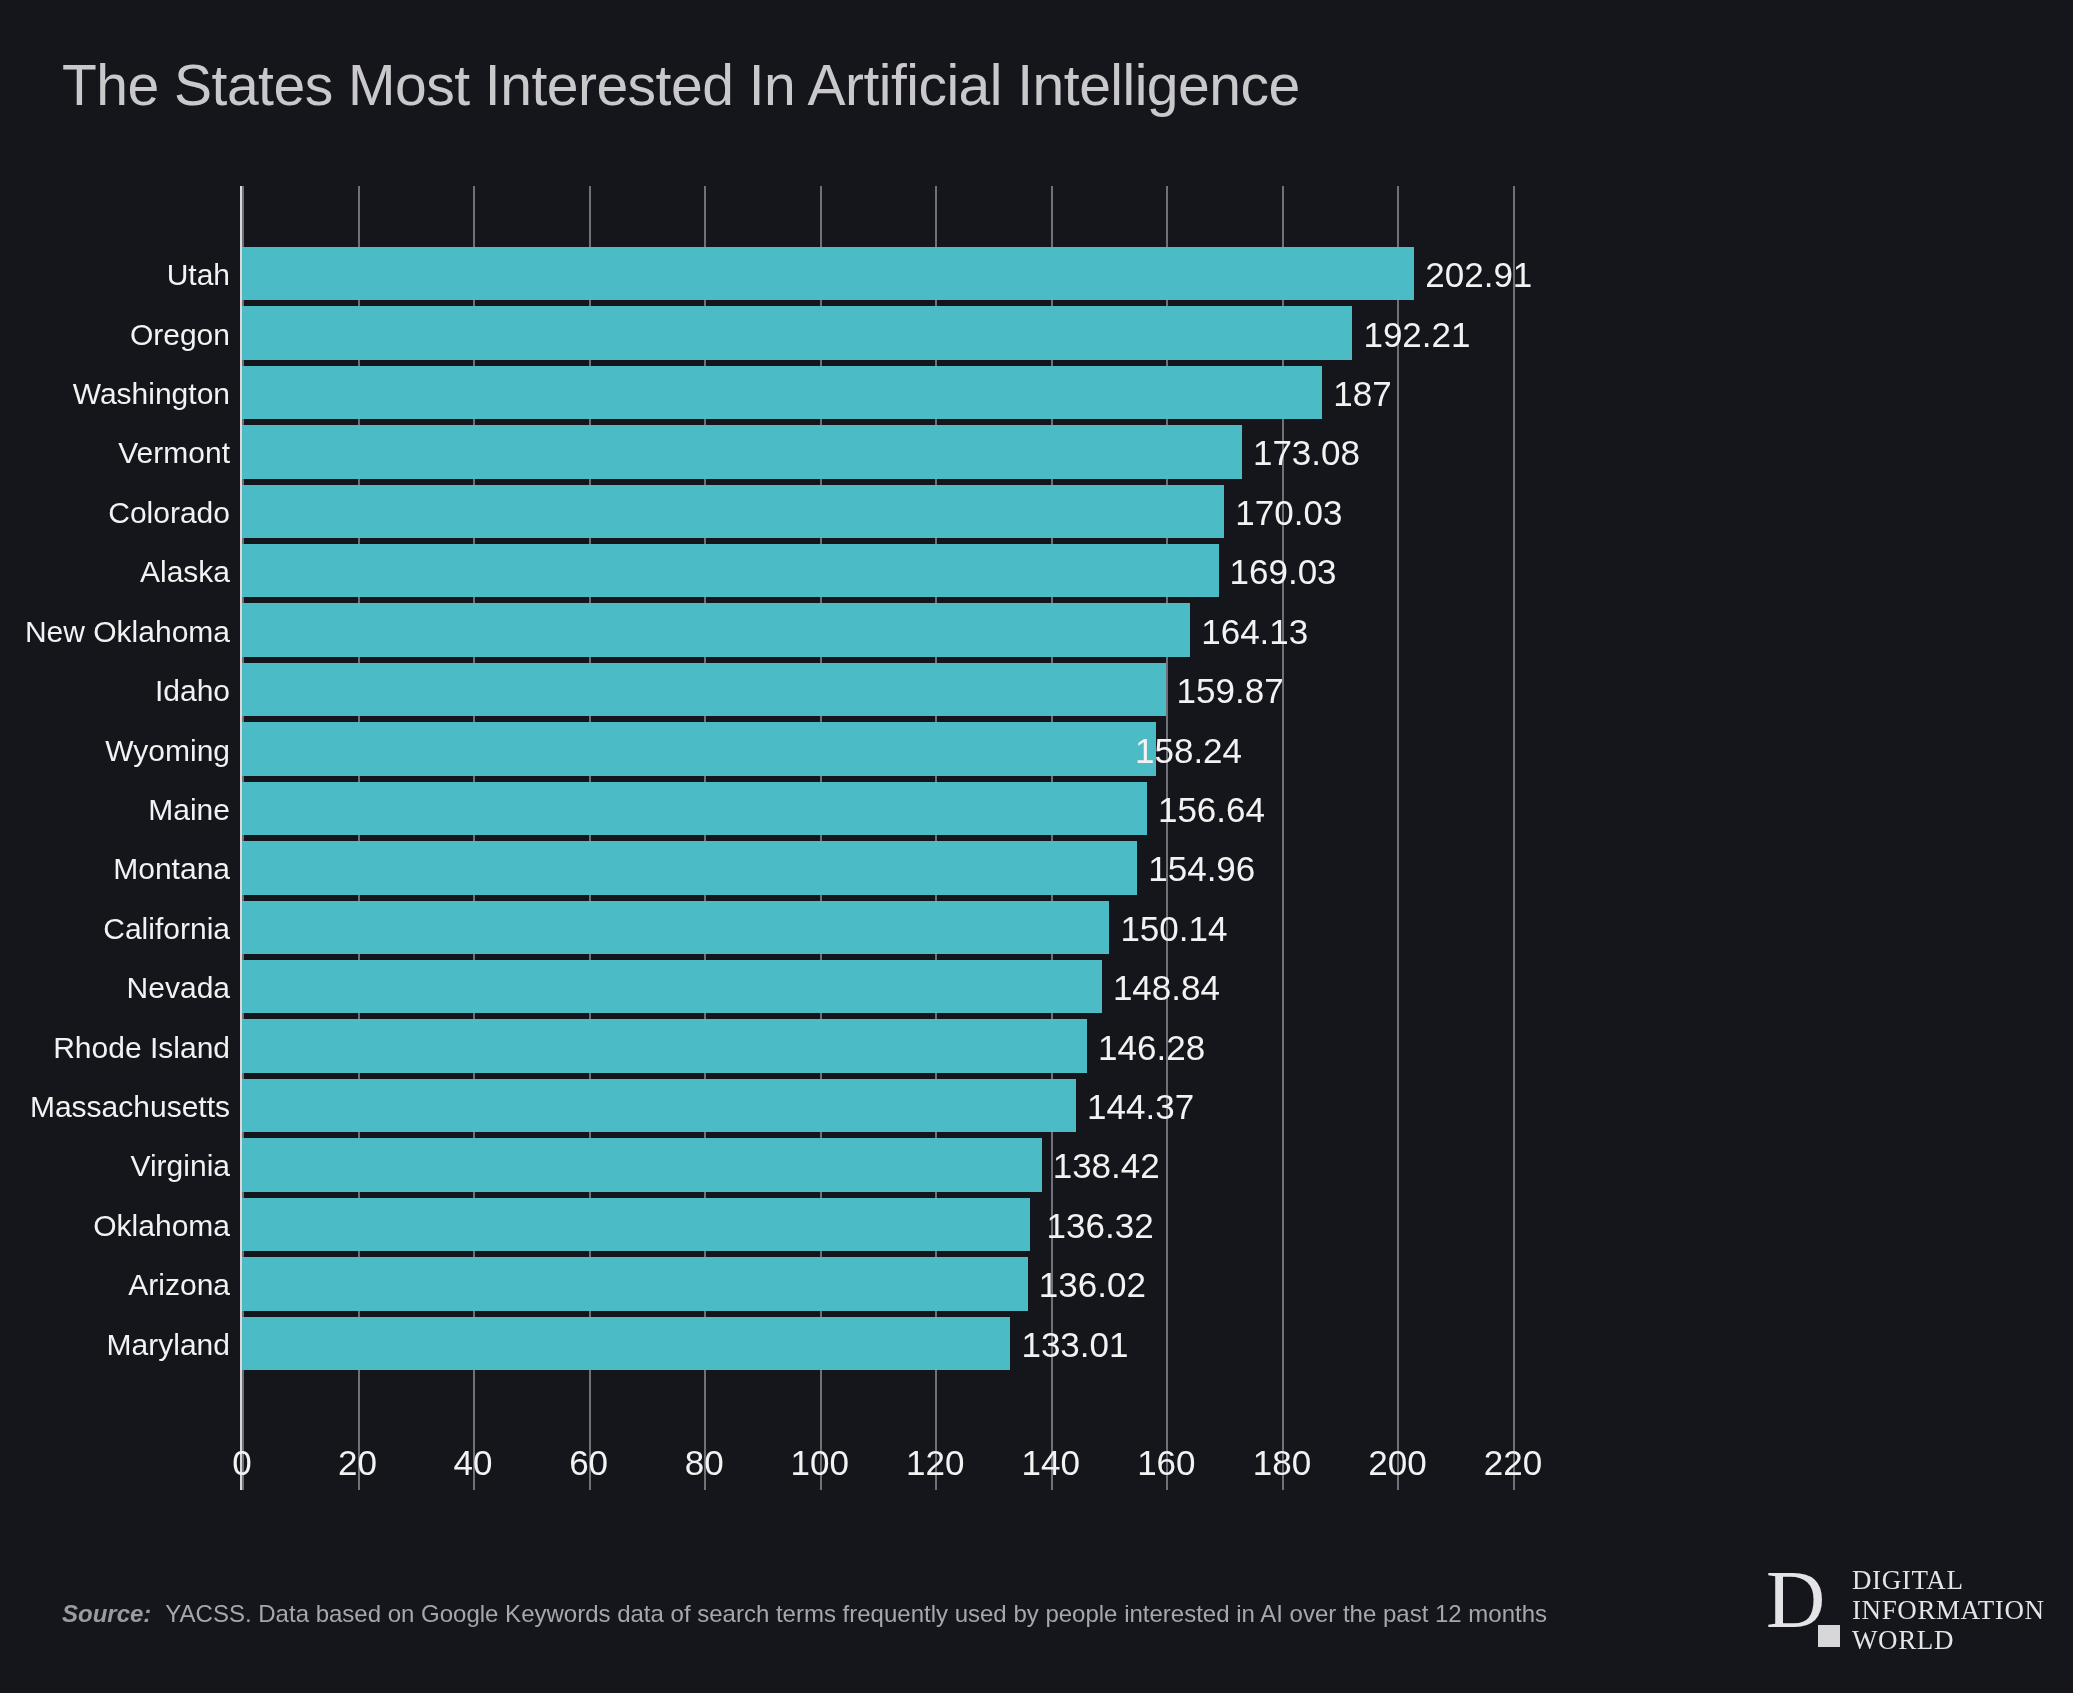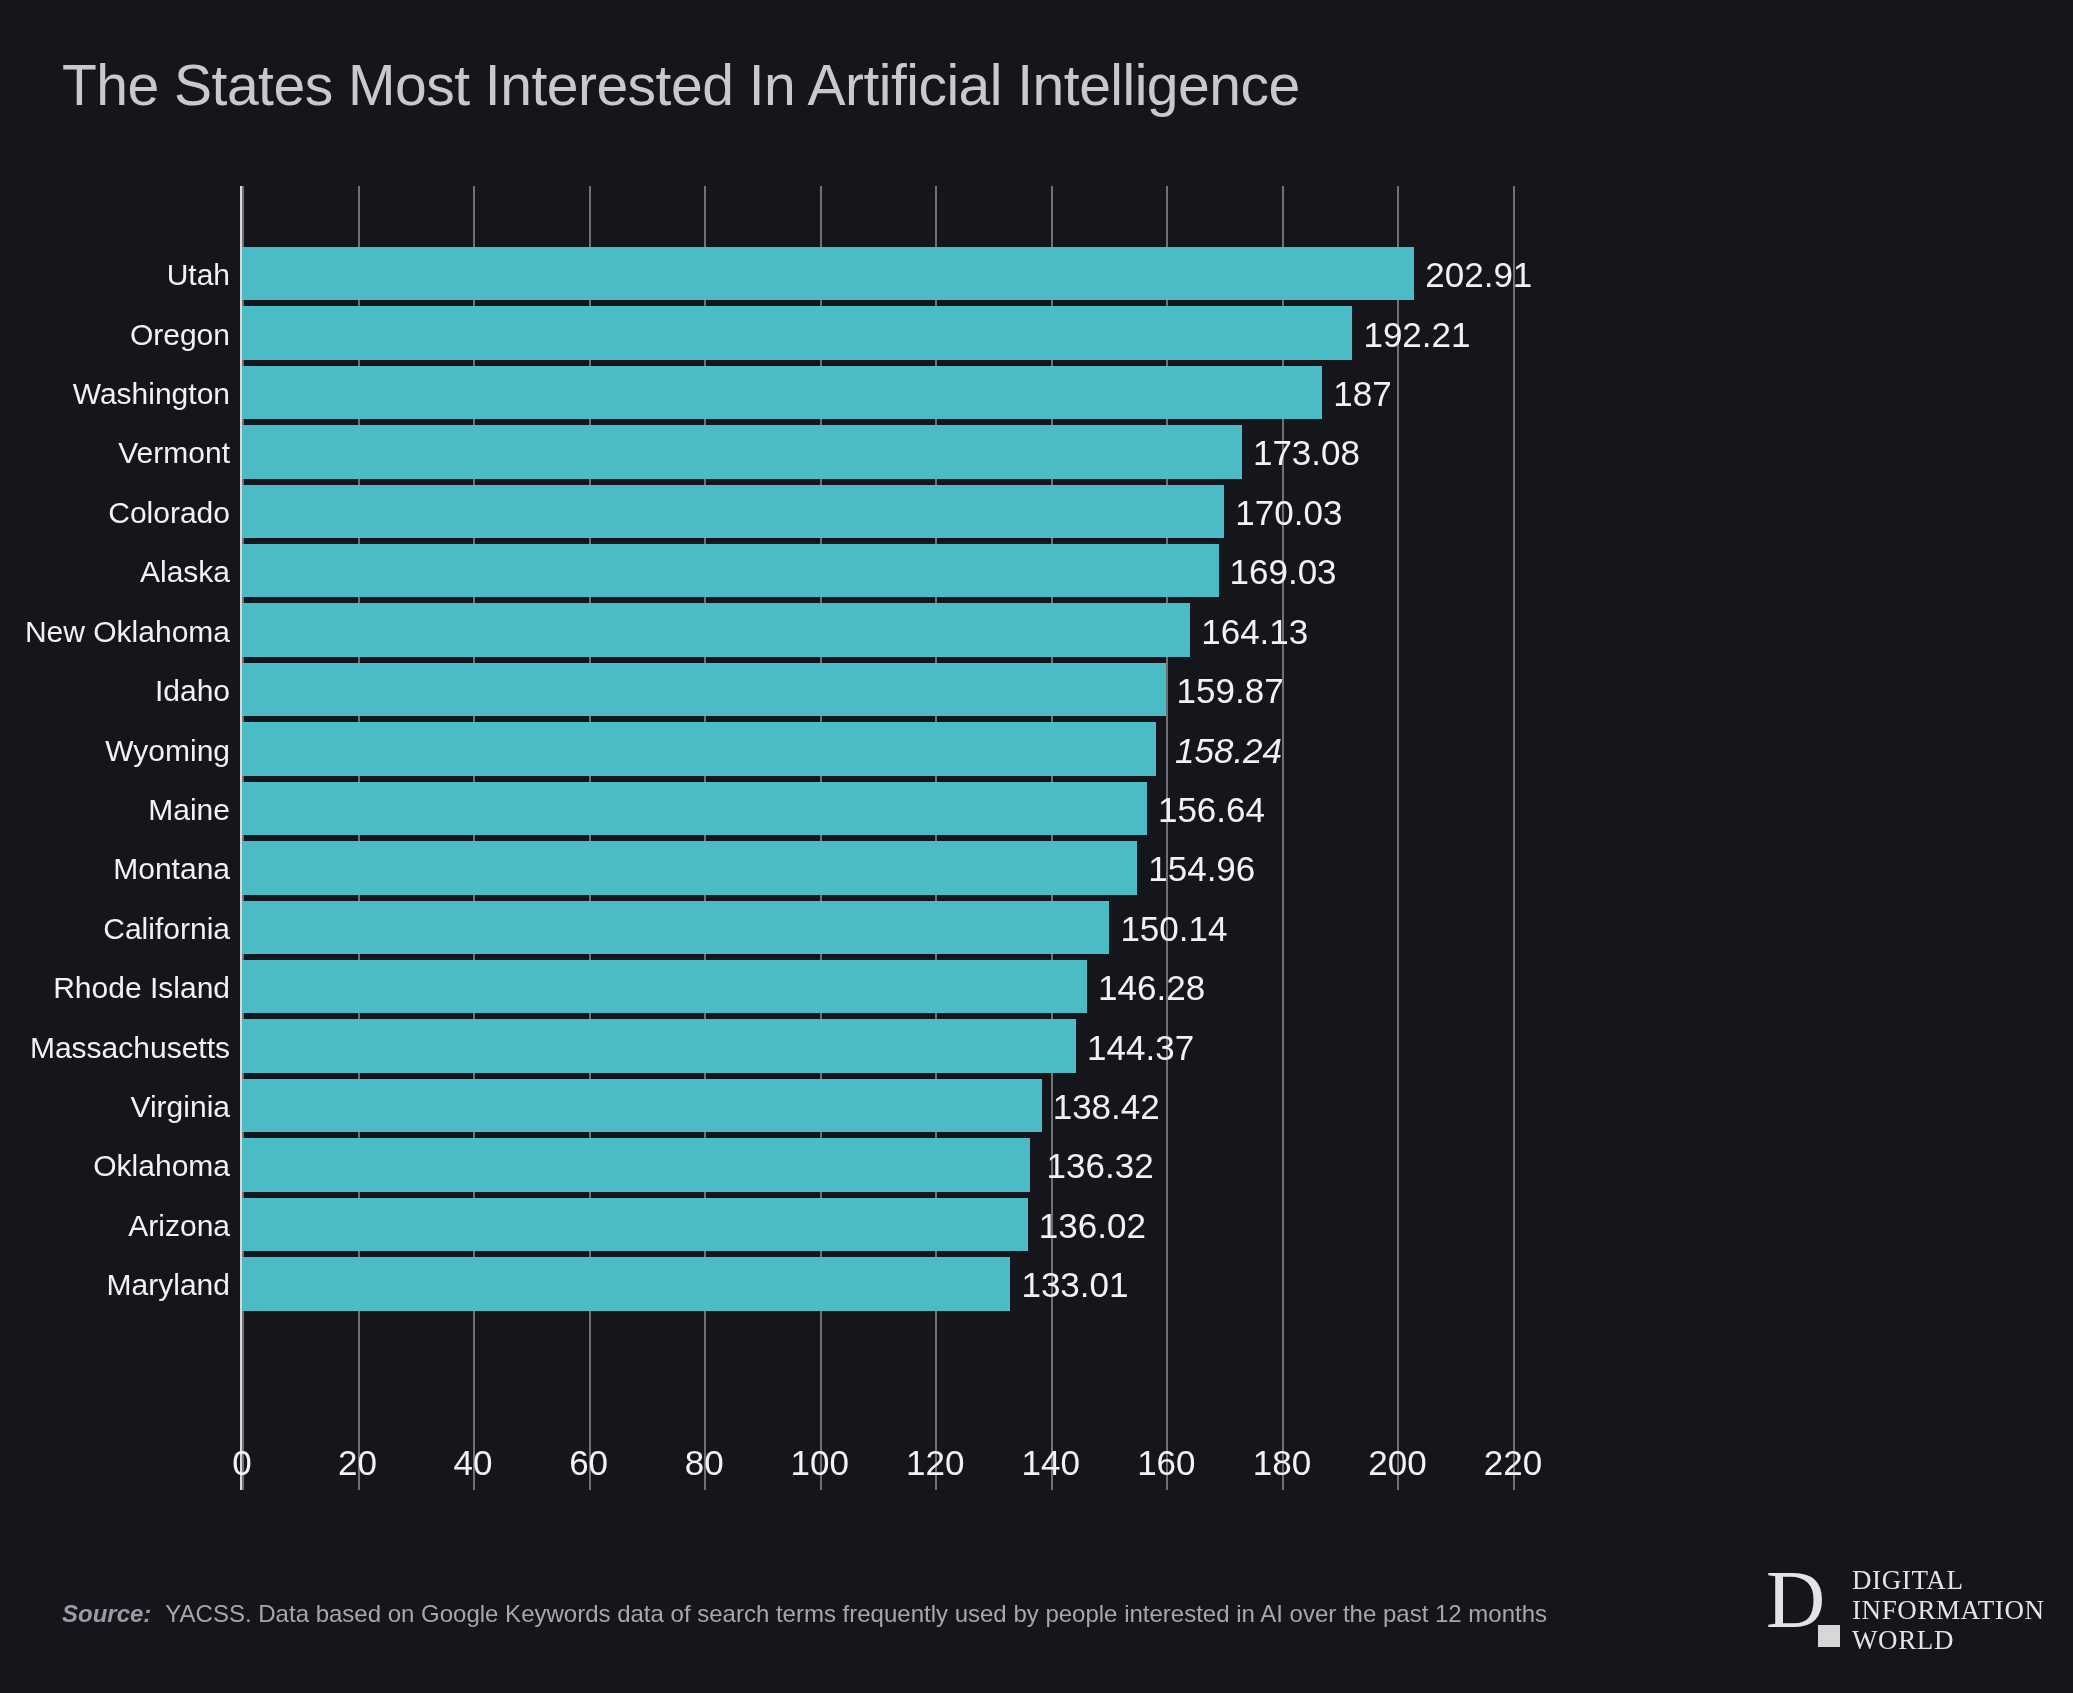--- a/index.html
+++ b/index.html
@@ -233,36 +233,41 @@
             <div class="val-label" style="left: 948.224px;">164.13</div>
           </div>
           <div class="row" style="height: 59.4286px;">
             <div class="cat-label">Idaho</div>
             <div class="bar" style="width: 923.613px; background: rgb(75, 188, 198);"></div>
             <div class="val-label" style="left: 923.613px;">159.87</div>
           </div>
           <div class="row" style="height: 59.4286px;">
             <div class="cat-label">Wyoming</div>
             <div class="bar" style="width: 914.196px; background: rgb(75, 188, 198);"></div>
-            <div class="val-label" style="left: 922px; font-style: italic;">158.24</div>
+            <div class="val-label" style="left: 882px;">158.24</div>
           </div>
           <div class="row" style="height: 59.4286px;">
             <div class="cat-label">Maine</div>
             <div class="bar" style="width: 904.952px; background: rgb(75, 188, 198);"></div>
             <div class="val-label" style="left: 904.952px;">156.64</div>
           </div>
           <div class="row" style="height: 59.4286px;">
             <div class="cat-label">Montana</div>
             <div class="bar" style="width: 895.246px; background: rgb(75, 188, 198);"></div>
             <div class="val-label" style="left: 895.246px;">154.96</div>
           </div>
           <div class="row" style="height: 59.4286px;">
             <div class="cat-label">California</div>
             <div class="bar" style="width: 867.4px; background: rgb(75, 188, 198);"></div>
             <div class="val-label" style="left: 867.4px;">150.14</div>
+          </div>
+          <div class="row" style="height: 59.4286px;">
+            <div class="cat-label">Nevada</div>
+            <div class="bar" style="width: 859.889px; background: rgb(75, 188, 198);"></div>
+            <div class="val-label" style="left: 859.889px;">148.84</div>
           </div>
           <div class="row" style="height: 59.4286px;">
             <div class="cat-label">Rhode Island</div>
             <div class="bar" style="width: 845.099px; background: rgb(75, 188, 198);"></div>
             <div class="val-label" style="left: 845.099px;">146.28</div>
           </div>
           <div class="row" style="height: 59.4286px;">
             <div class="cat-label">Massachusetts</div>
             <div class="bar" style="width: 834.065px; background: rgb(75, 188, 198);"></div>
             <div class="val-label" style="left: 834.065px;">144.37</div>

